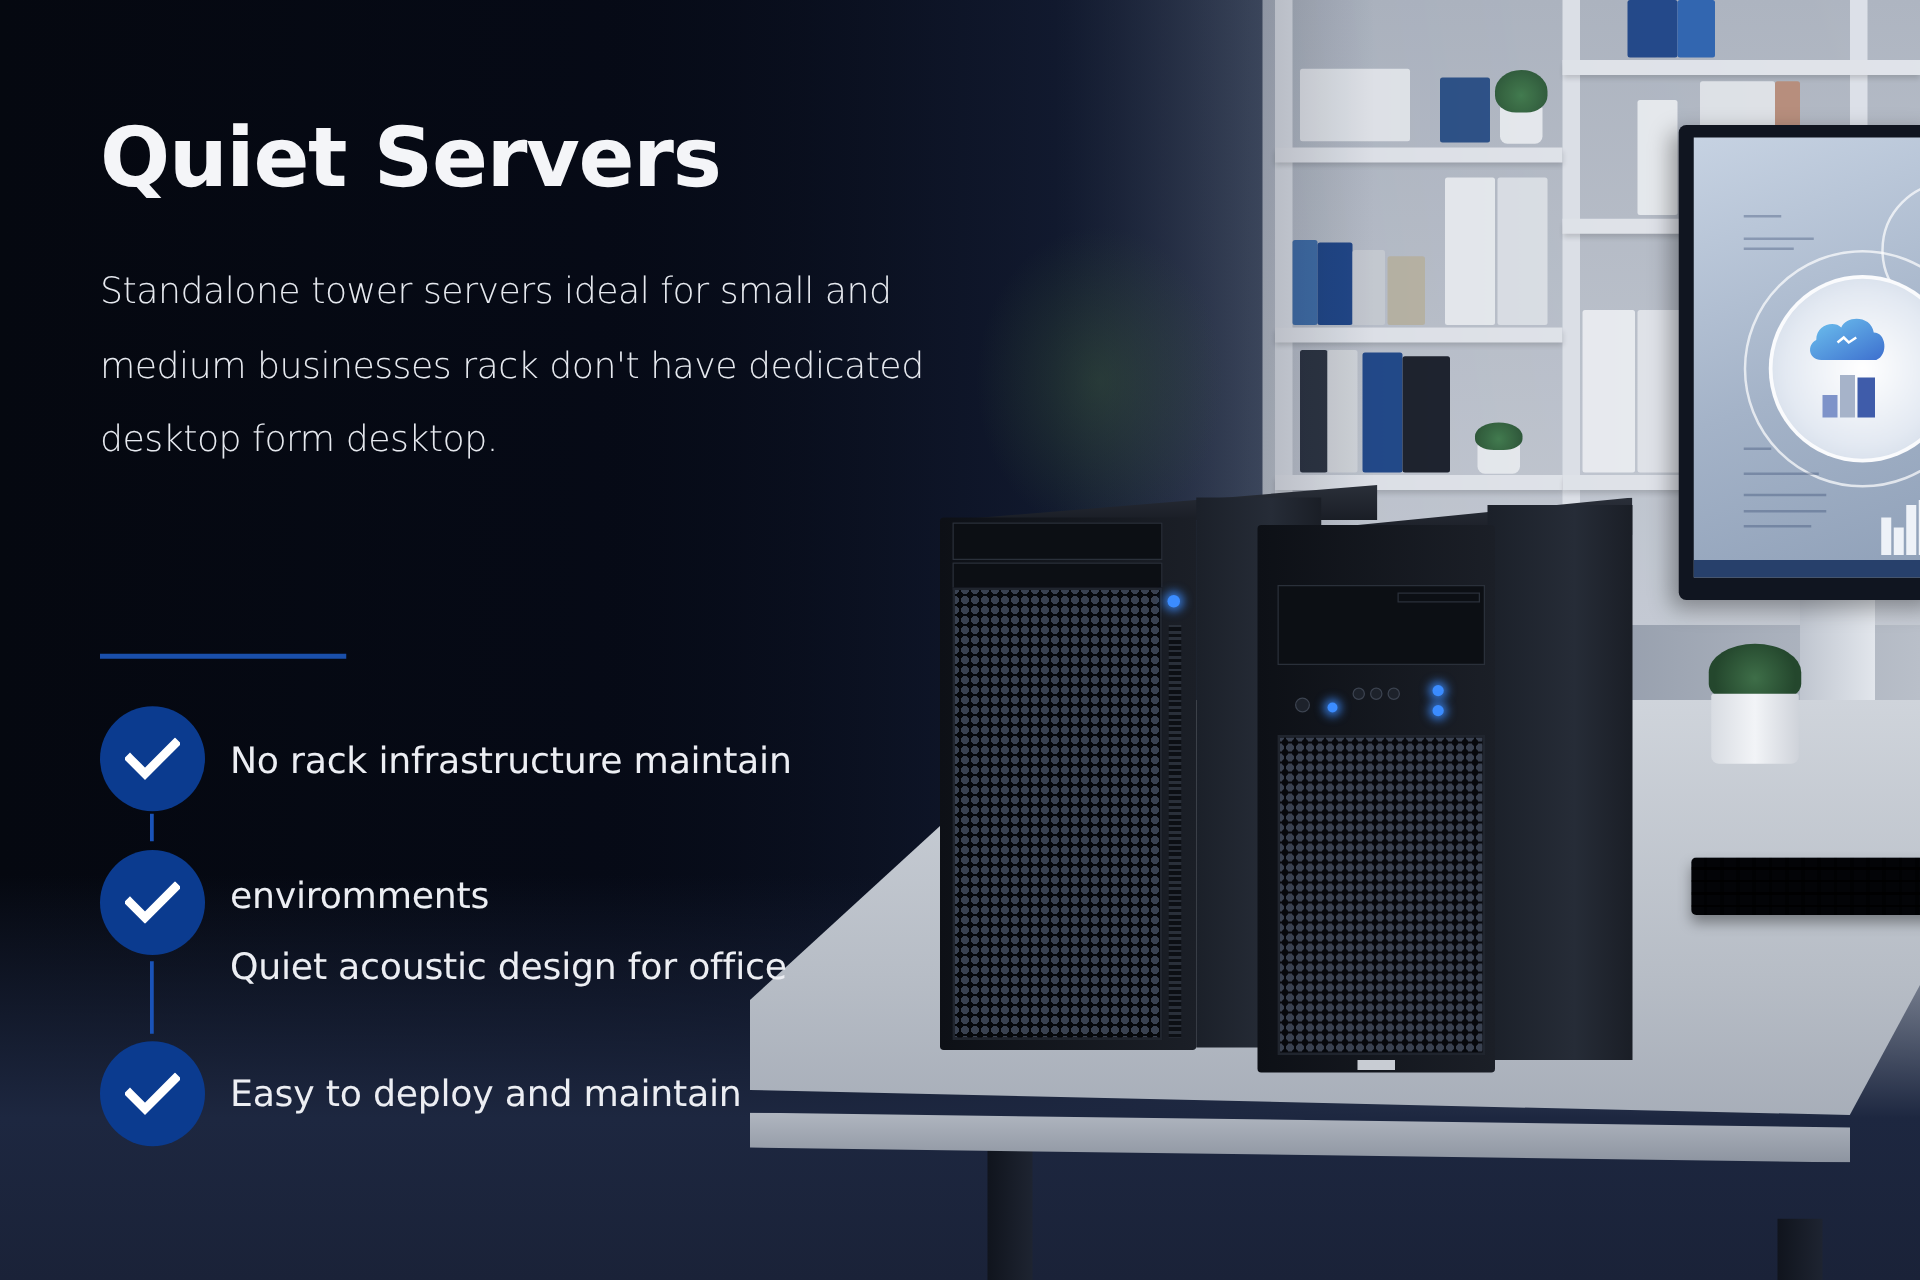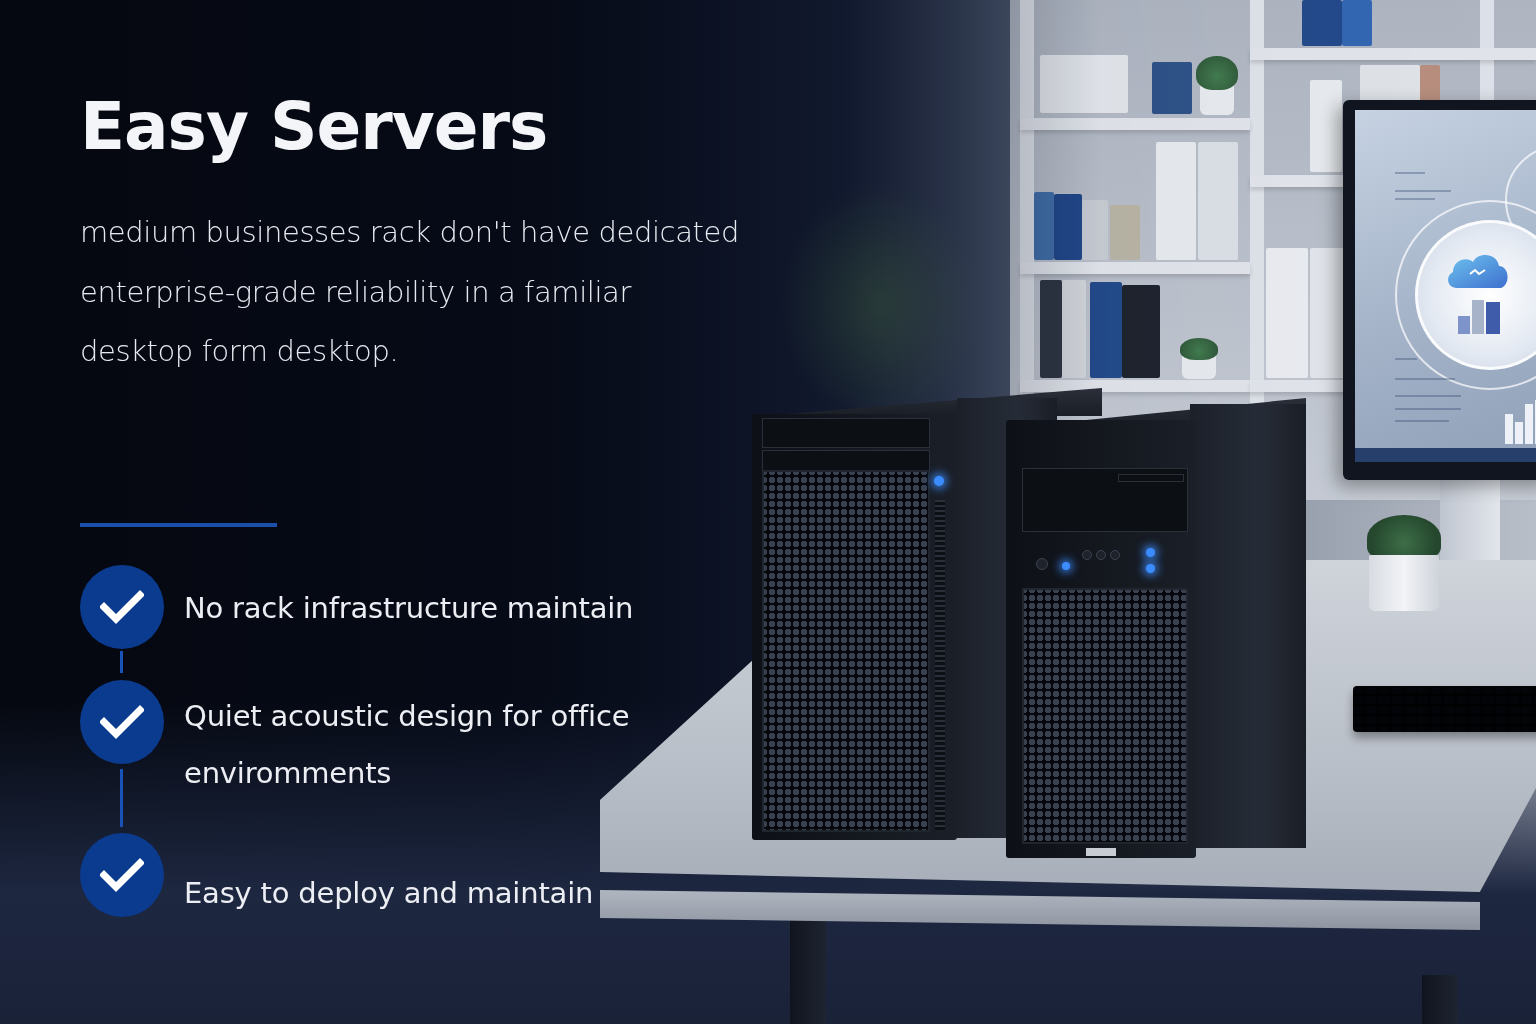--- a/index.html
+++ b/index.html
@@ -254,25 +254,25 @@
     <div class="btn-dot" style="left:30px; top:160px; width:12px; height:12px;"></div>
     <div class="led" style="left:56px; top:164px; width:8px; height:8px;"></div>
     <div class="led" style="left:140px; top:150px; width:9px; height:9px;"></div>
     <div class="led" style="left:140px; top:166px; width:9px; height:9px;"></div>
     <div class="grille" style="left:16px; top:190px; width:166px; height:256px;"></div>
     <div class="badge" style="left:80px; top:450px; width:30px;"></div>
   </div>
 </div>
 
 <div class="content">
-  <h1 class="title">Easy Servers</h1>
+  <h1 class="title">Quiet Servers</h1>
 
   <p class="description">
+    <span class="desc-line">Standalone tower servers ideal for small and</span>
     <span class="desc-line">medium businesses rack don't have dedicated</span>
-    <span class="desc-line">enterprise-grade reliability in a familiar</span>
     <span class="desc-line">desktop form desktop.</span>
   </p>
 
   <div class="accent-rule"></div>
 
   <div class="features">
 
     <div class="connector" style="top:86px; height:22px;"></div>
     <div class="connector" style="top:204px; height:58px;"></div>
 
@@ -287,29 +287,29 @@
       </div>
     </div>
 
     <div class="feature" style="top:115px;">
       <div class="check-circle">
         <svg width="44" height="34" viewBox="0 0 44 34">
             <path d="M4 17 L16 29 L40 5" stroke="#ffffff" stroke-width="7" fill="none" stroke-linecap="square"></path>
           </svg>
       </div>
       <div class="feature-text" style="top:8px;">
+        <span style="display:block;">enviromments</span>
         <span style="display:block;">Quiet acoustic design for office</span>
-        <span style="display:block;">enviromments</span>
       </div>
     </div>
 
     <div class="feature" style="top:268px;">
       <div class="check-circle">
         <svg width="44" height="34" viewBox="0 0 44 34">
             <path d="M4 17 L16 29 L40 5" stroke="#ffffff" stroke-width="7" fill="none" stroke-linecap="square"></path>
           </svg>
       </div>
-      <div class="feature-text" style="top:32px;">
+      <div class="feature-text" style="top:14px;">
         <span>Easy to deploy and maintain</span>
       </div>
     </div>
   </div>
 </div>
 
 </body></html>

